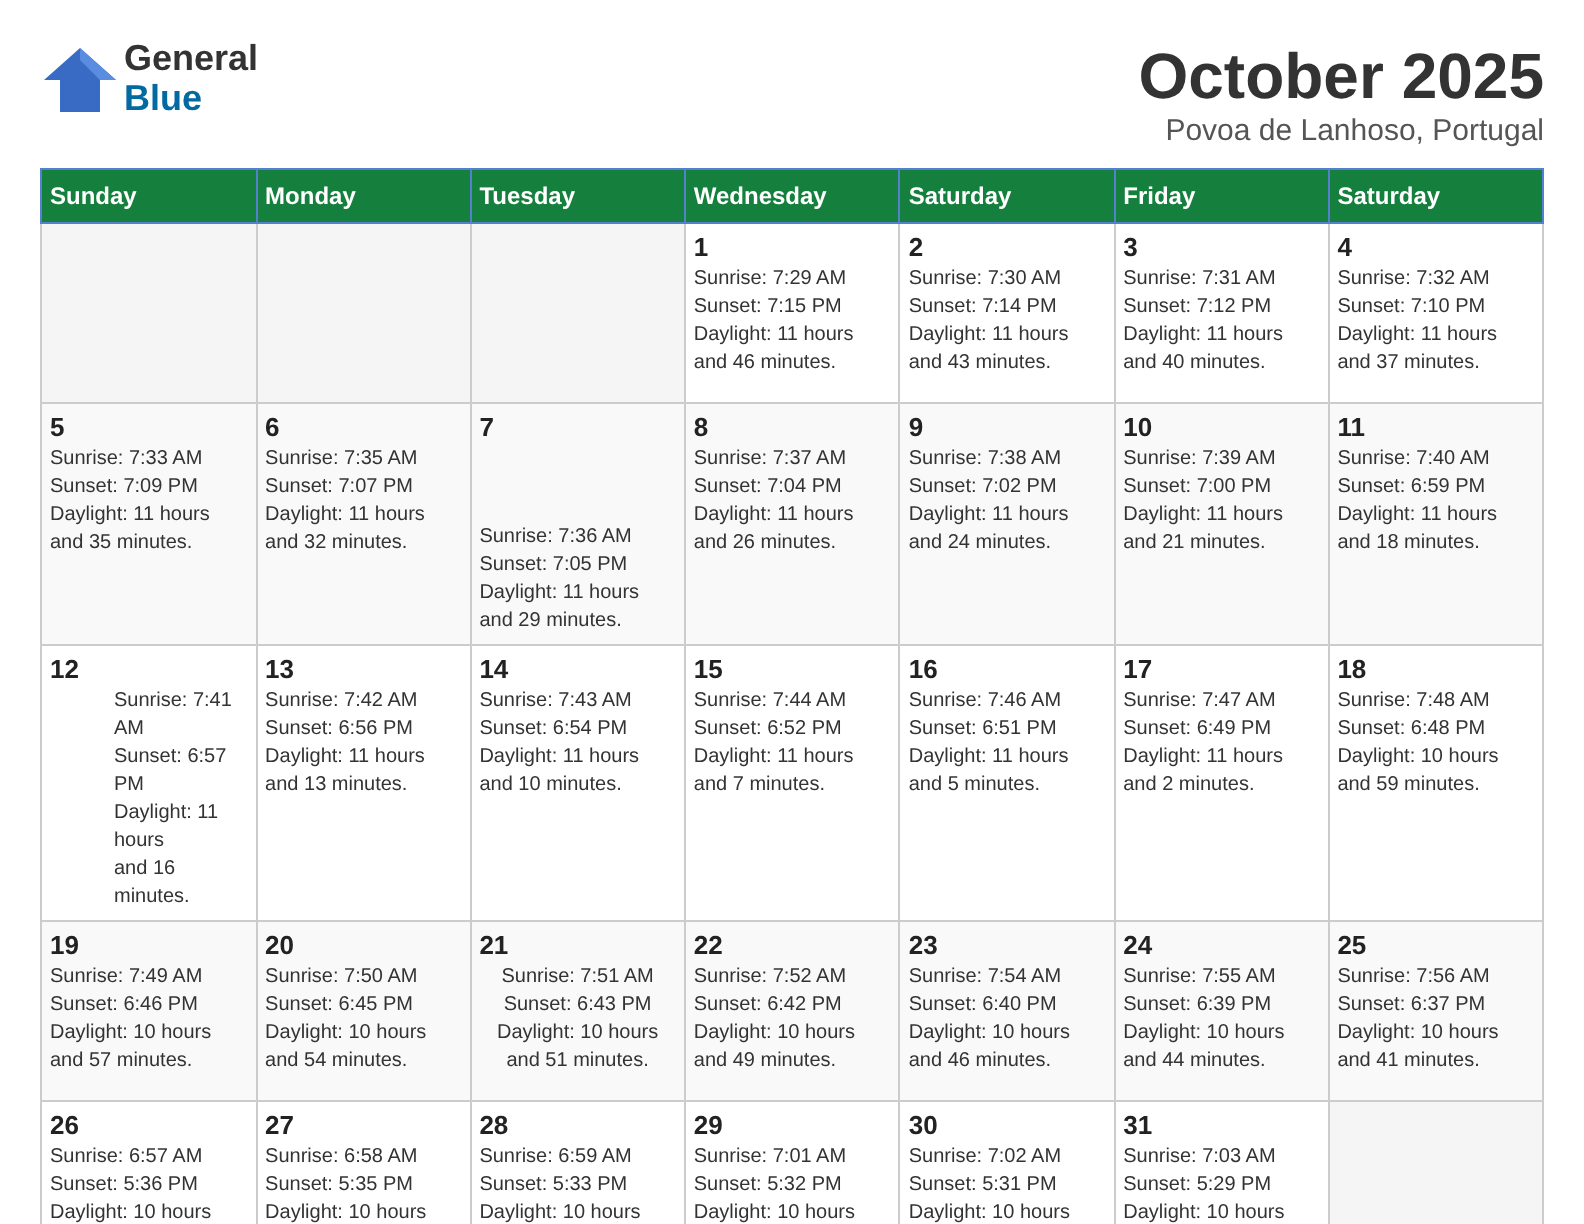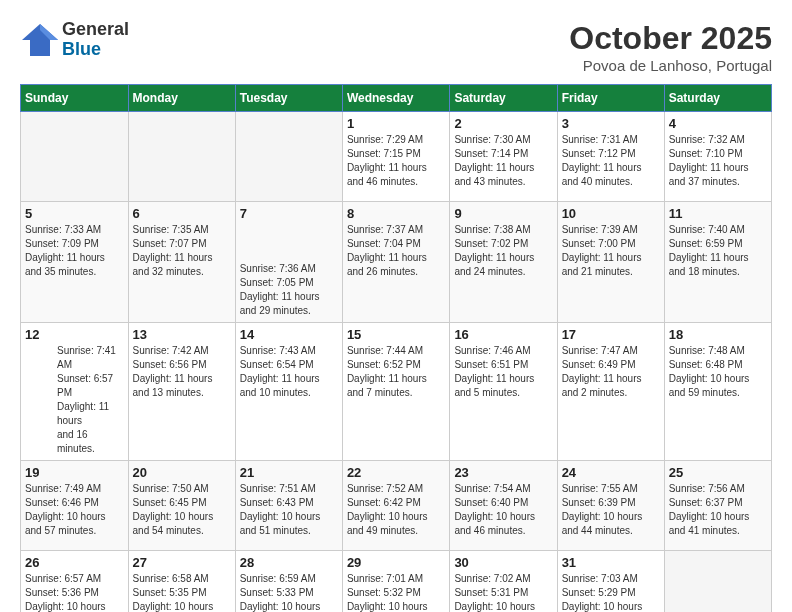--- a/index.html
+++ b/index.html
@@ -263,21 +263,21 @@
         </td>
         <td>
           <div class="day-number">20</div>
           <div class="day-info" style="white-space: pre-line;">Sunrise: 7:50 AM
 Sunset: 6:45 PM
 Daylight: 10 hours
 and 54 minutes.</div>
         </td>
         <td>
           <div class="day-number">21</div>
-          <div class="day-info" style="white-space: pre-line;">Sunrise: 7:51 AM
+          <div class="day-info" style="white-space: pre-line; text-align: center;">Sunrise: 7:51 AM
 Sunset: 6:43 PM
 Daylight: 10 hours
 and 51 minutes.</div>
         </td>
         <td>
           <div class="day-number">22</div>
           <div class="day-info" style="white-space: pre-line;">Sunrise: 7:52 AM
 Sunset: 6:42 PM
 Daylight: 10 hours
 and 49 minutes.</div>

